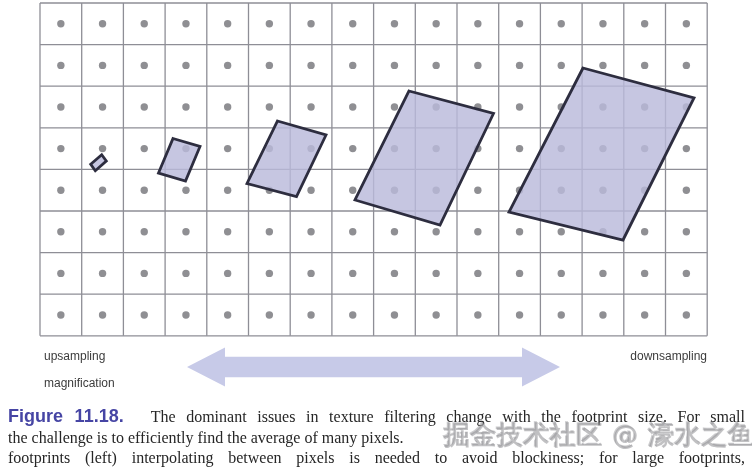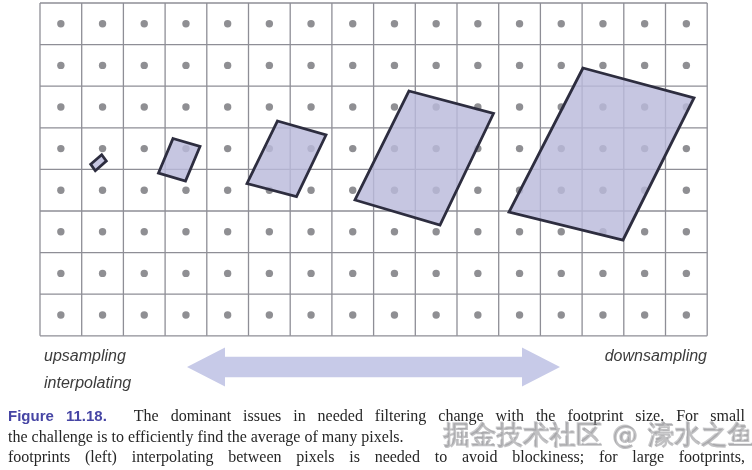--- a/index.html
+++ b/index.html
@@ -8,45 +8,44 @@
     background: #ffffff;
     overflow: hidden;
     font-family: "Liberation Sans", sans-serif;
   }
   .page { position: relative; width: 752px; height: 470px; background: #fff; }
   #diagram { position: absolute; left: 0; top: 0; }
 
   .side-label {
     position: absolute;
     top: 343px;
-    font-size: 16px;
+    font-size: 12px;
     line-height: 26.5px;
     color: #3c3c3c;
     font-family: "Liberation Sans", sans-serif;
-    font-style: italic;
   }
   .side-label.left  { left: 44px;  text-align: left; }
   .side-label.right { right: 45px; text-align: left; }
 
   .caption {
     position: absolute;
     left: 8px;
     top: 406px;
     width: 737px;
     font-family: "Liberation Serif", serif;
     font-size: 16px;
     line-height: 20.5px;
     color: #262626;
   }
   .cap-line { width: 100%; }
   .cap-line.justify { text-align: justify; text-align-last: justify; }
   .fig-label {
     font-family: "Liberation Sans", sans-serif;
     font-weight: 700;
-    font-size: 15px;
+    font-size: 18px;
     margin-right: 27px;
   }
 
   .watermark {
     position: absolute;
     left: 444px;
     top: 418px;
     font-size: 26px;
     font-weight: 700;
     letter-spacing: 0.5px;
@@ -220,28 +219,28 @@
       <polygon points="90.7,164.3 101.7,154.7 106.3,161 95.3,170.7" fill="#b9b9da" fill-opacity="0.82" stroke="#2d2d3f" stroke-width="2.8" stroke-linejoin="miter"></polygon>
       <polygon points="173,138.5 200,146.5 185.5,181 158.5,173" fill="#b9b9da" fill-opacity="0.82" stroke="#2d2d3f" stroke-width="2.8" stroke-linejoin="miter"></polygon>
       <polygon points="277.5,121 326,135 296.5,196.5 247,183.5" fill="#b9b9da" fill-opacity="0.82" stroke="#2d2d3f" stroke-width="2.8" stroke-linejoin="miter"></polygon>
       <polygon points="409,91 493.5,113.5 440,225 355,200" fill="#b9b9da" fill-opacity="0.82" stroke="#2d2d3f" stroke-width="2.8" stroke-linejoin="miter"></polygon>
       <polygon points="583,68 694,98 623,240 509,212" fill="#b9b9da" fill-opacity="0.82" stroke="#2d2d3f" stroke-width="2.8" stroke-linejoin="miter"></polygon>
       <polygon points="187,367 225,347.5 225,356.7 522,356.7 522,347.5 560,367 522,386.5 522,377.3 225,377.3 225,386.5" fill="#c7cae8"></polygon>
     </svg>
 
   <div class="side-label left" style="color: rgb(60, 60, 60);">
     <div>upsampling</div>
-    <div>interpolating</div>
+    <div>magnification</div>
   </div>
 
   <div class="side-label right" style="color: rgb(60, 60, 60);">
     <div>downsampling</div>
   </div>
 
   <div class="caption" style="color: rgb(38, 38, 38);">
-    <div class="cap-line justify"><span class="fig-label" style="color: rgb(70, 69, 164);">Figure 11.18.</span><span>The dominant issues in needed filtering change with the footprint size.  For small</span></div>
+    <div class="cap-line justify"><span class="fig-label" style="color: rgb(70, 69, 164);">Figure 11.18.</span><span>The dominant issues in texture filtering change with the footprint size.  For small</span></div>
     <div class="cap-line">the challenge is to efficiently find the average of many pixels.</div>
     <div class="cap-line justify">footprints (left) interpolating between pixels is needed to avoid blockiness; for large footprints,</div>
   </div>
 
   <div class="watermark">掘金技术社区 @ 濠水之鱼</div>
 
 </div>
 
 </body></html>

